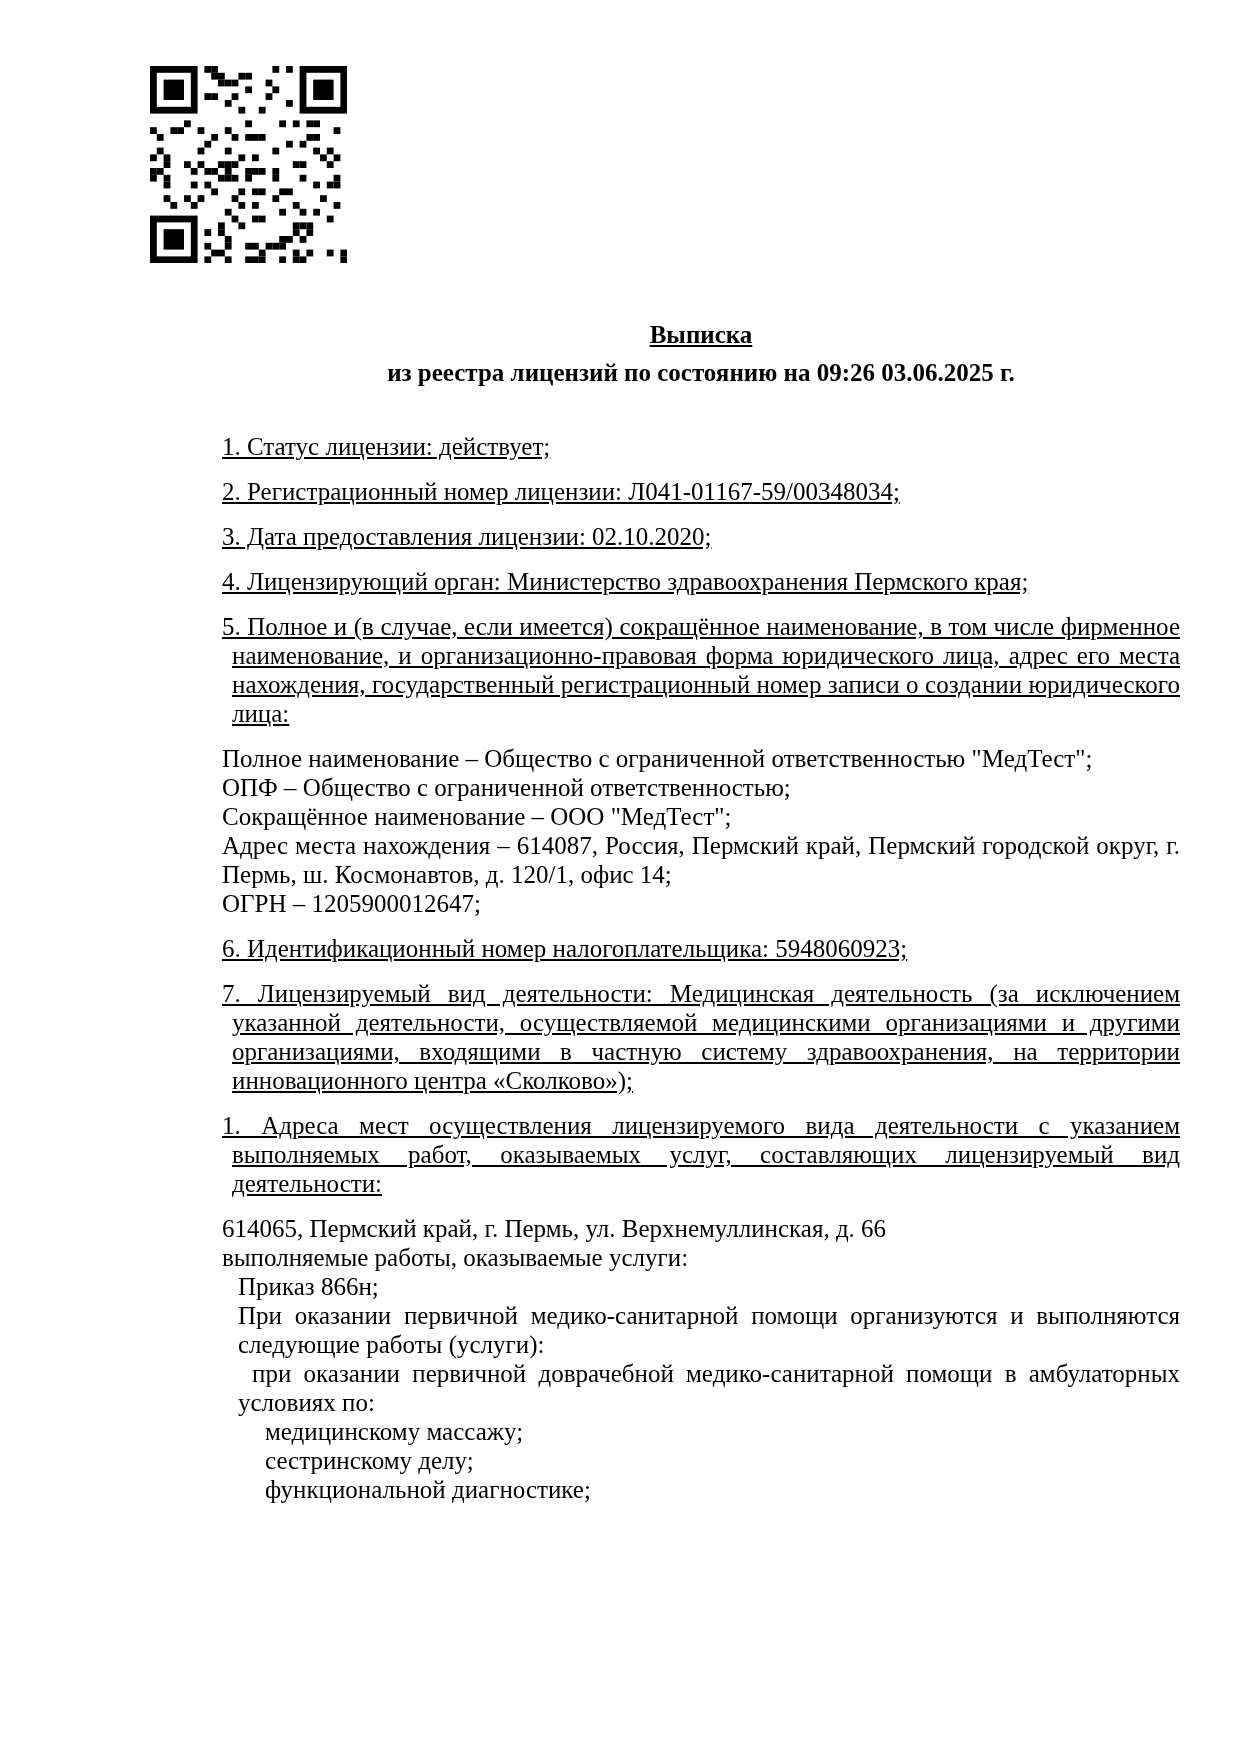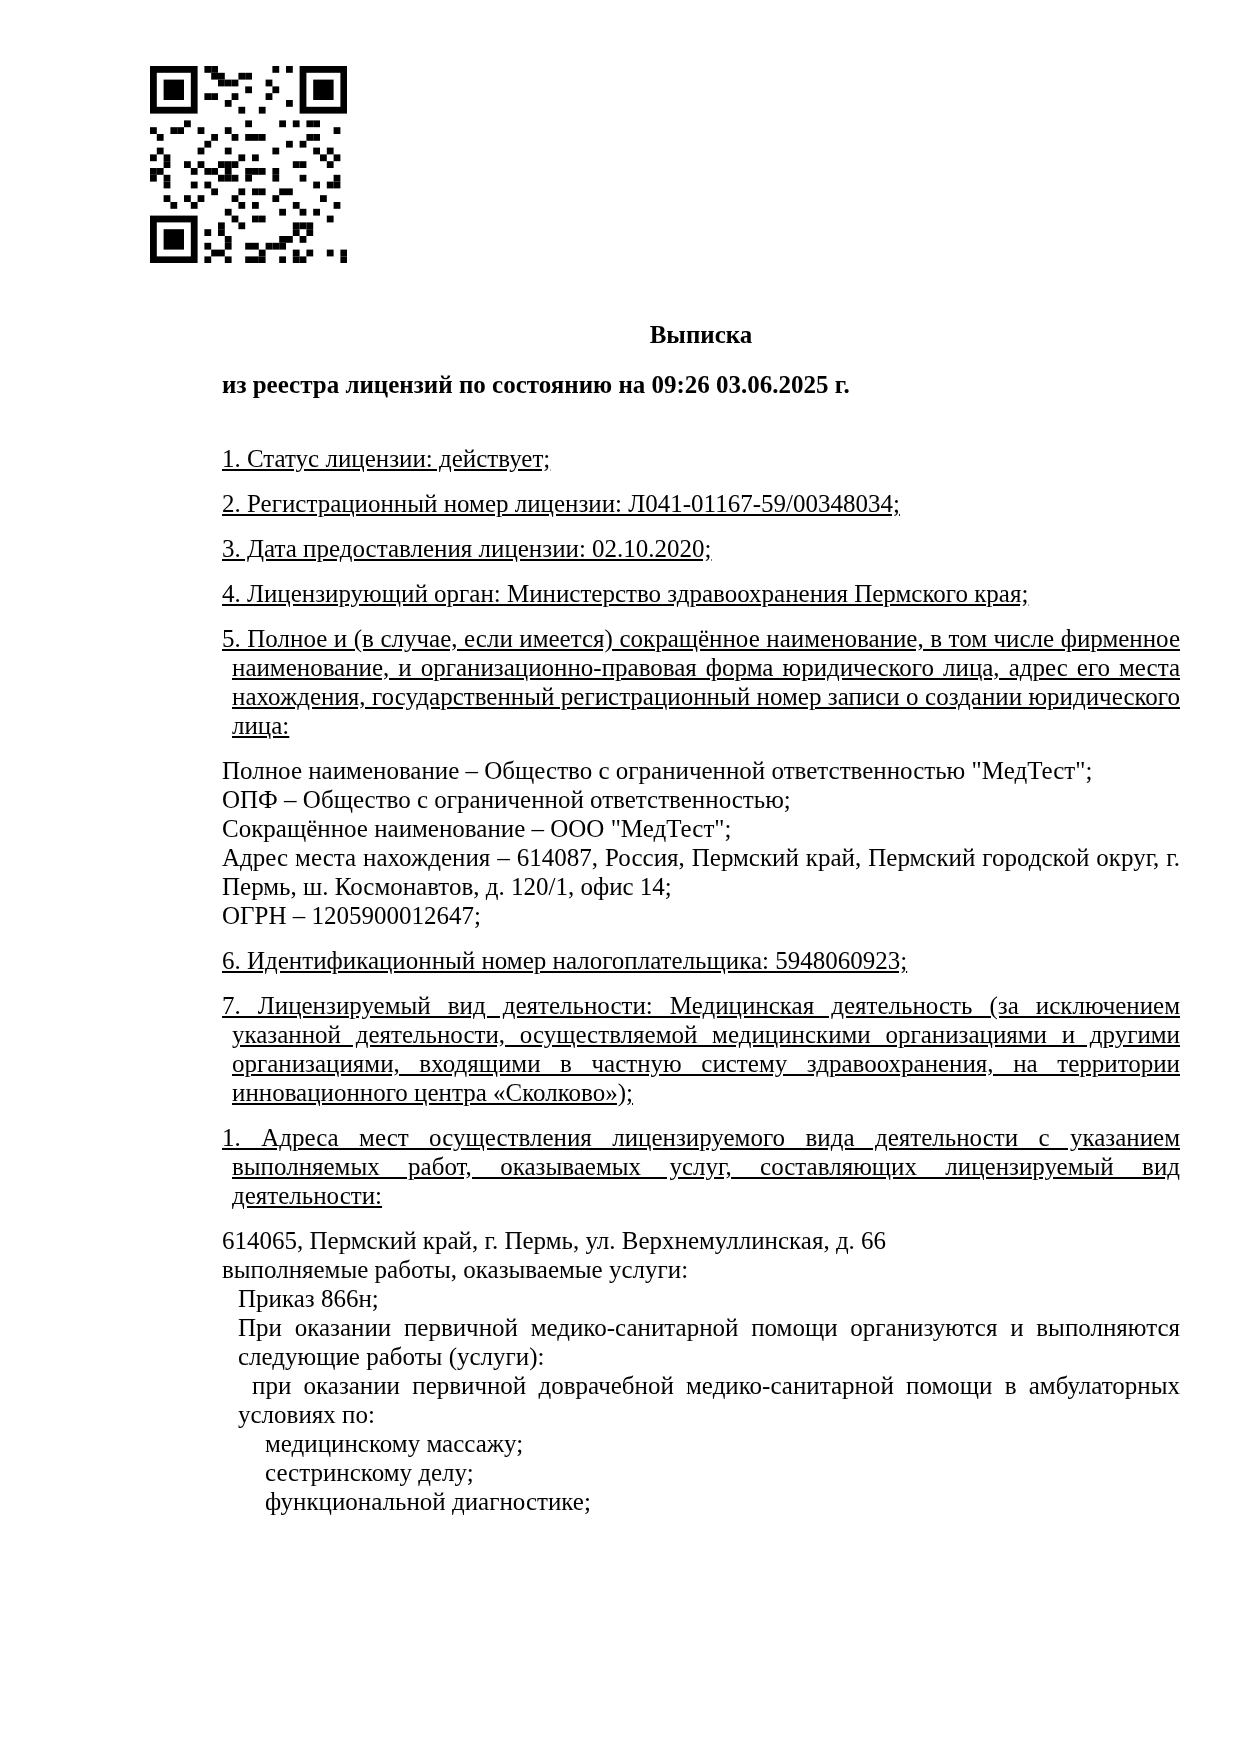--- a/index.html
+++ b/index.html
@@ -7,22 +7,22 @@
   body {
     width:1241px; height:1755px; position:relative; overflow:hidden;
     font-family:"Liberation Serif", serif; color:#000;
   }
   .qr { position:absolute; left:150px; top:66px; width:198px; height:198px; }
   .content {
     position:absolute; left:222px; top:320px; width:958px;
     font-size:25px; line-height:29px;
     hyphens:none; -webkit-hyphens:none;
   }
-  .title    { font-weight:bold; text-align:center; line-height:30px; margin-bottom:20px; }
-  .subtitle { font-weight:bold; text-align:left; line-height:30px; margin-bottom:44px; }
+  .title    { font-weight:bold; text-align:center; line-height:30px; margin-bottom:8px;text-decoration:underline; }
+  .subtitle { font-weight:bold; text-align:center; line-height:30px; margin-bottom:44px; }
   p.item { margin-bottom:16px; padding-left:10px; text-indent:-10px;text-decoration:underline; }
   .just  { text-align:justify; }
   .block { margin-bottom:16px; }
   .ind1  { padding-left:16px; }
   .ind1f { padding-left:16px; text-indent:14px; }
   .ind3  { padding-left:43px; }
 </style>
 </head>
 <body>
 

